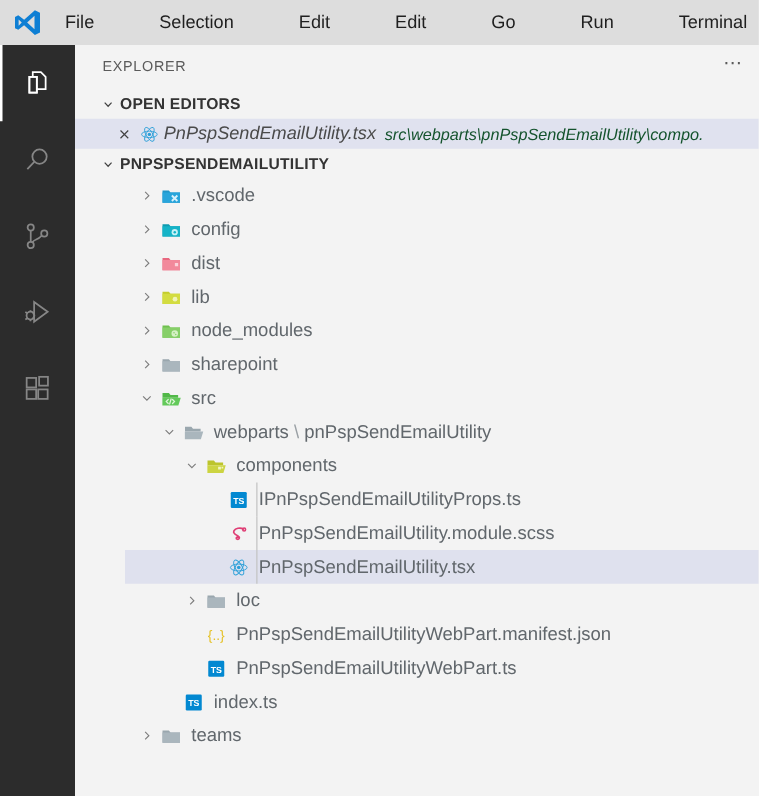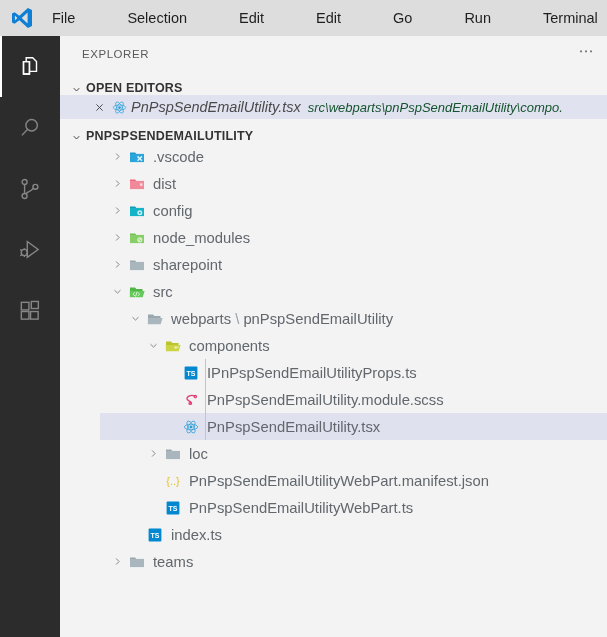--- a/index.html
+++ b/index.html
@@ -62,22 +62,22 @@
     color: #5a5a5a; text-transform: uppercase;
   }
   .sidebar-title .more {
     margin-left: auto; font-size: 15px; color: #5a5a5a;
     letter-spacing: 1.5px; cursor: pointer; line-height: 8px;
     padding-bottom: 6px;
   }
 
   
   .section-header {
-    height: 24px; display: flex; align-items: flex-end;
-    padding-left: 8px; cursor: pointer;
+    height: 24px; display: flex; align-items: center;
+    padding-left: 18px; cursor: pointer;
   }
   .section-header .chev { width: 16px; display: flex; align-items: center; justify-content: center; }
   .section-header .label {
     font-size: 12.5px; font-weight: bold; color: #333333;
     letter-spacing: .2px; text-transform: uppercase; margin-left: 2px;
   }
 
   
   .open-editor-row {
     height: 24px; display: flex; align-items: center;
@@ -243,43 +243,59 @@
       </div>
       <div class="tree-row">
         <span style="flex:0 0 8px"></span>
         <span class="twisty">
           <svg width="11" height="11" viewBox="0 0 16 16" fill="none" stroke="#7d7d7d" stroke-width="1.35">
             <path d="M6 3.6 L10.3 8 L6 12.4"></path>
           </svg>
         </span>
         <span class="file-icon">
           <svg width="16" height="16" viewBox="0 0 16 16">
-            <path d="M1 3.4 h5.1 l1.3 1.5 h7.6 v8.2 h-14 z" fill="#e8677f"></path>
-            <path d="M1 4.9 h14 v8.2 h-14 z" fill="#f2899b"></path>
-            <path d="M10.9 7.3 h2.6 v2.6 h-2.6 z" fill="#fbd3da"></path>
-          </svg>
-        </span>
-        <span class="row-label">dist</span>
-      </div>
-      <div class="tree-row">
-        <span style="flex:0 0 8px"></span>
-        <span class="twisty">
-          <svg width="11" height="11" viewBox="0 0 16 16" fill="none" stroke="#7d7d7d" stroke-width="1.35">
-            <path d="M6 3.6 L10.3 8 L6 12.4"></path>
-          </svg>
-        </span>
-        <span class="file-icon">
-          <svg width="16" height="16" viewBox="0 0 16 16">
             <path d="M1 3.4 h5.1 l1.3 1.5 h7.6 v8.2 h-14 z" fill="#0f9bb0"></path>
             <path d="M1 4.9 h14 v8.2 h-14 z" fill="#15b3c7"></path>
             <circle cx="10.8" cy="9.7" r="2.5" fill="#c8f2f7"></circle>
             <circle cx="10.8" cy="9.7" r="1" fill="#15b3c7"></circle>
           </svg>
         </span>
         <span class="row-label">config</span>
+      </div>
+      <div class="tree-row">
+        <span style="flex:0 0 8px"></span>
+        <span class="twisty">
+          <svg width="11" height="11" viewBox="0 0 16 16" fill="none" stroke="#7d7d7d" stroke-width="1.35">
+            <path d="M6 3.6 L10.3 8 L6 12.4"></path>
+          </svg>
+        </span>
+        <span class="file-icon">
+          <svg width="16" height="16" viewBox="0 0 16 16">
+            <path d="M1 3.4 h5.1 l1.3 1.5 h7.6 v8.2 h-14 z" fill="#e8677f"></path>
+            <path d="M1 4.9 h14 v8.2 h-14 z" fill="#f2899b"></path>
+            <path d="M10.9 7.3 h2.6 v2.6 h-2.6 z" fill="#fbd3da"></path>
+          </svg>
+        </span>
+        <span class="row-label">dist</span>
+      </div>
+      <div class="tree-row">
+        <span style="flex:0 0 8px"></span>
+        <span class="twisty">
+          <svg width="11" height="11" viewBox="0 0 16 16" fill="none" stroke="#7d7d7d" stroke-width="1.35">
+            <path d="M6 3.6 L10.3 8 L6 12.4"></path>
+          </svg>
+        </span>
+        <span class="file-icon">
+          <svg width="16" height="16" viewBox="0 0 16 16">
+            <path d="M1 3.4 h5.1 l1.3 1.5 h7.6 v8.2 h-14 z" fill="#c3cc2c"></path>
+            <path d="M1 4.9 h14 v8.2 h-14 z" fill="#d3dc40"></path>
+            <circle cx="11" cy="9.3" r="1.9" fill="#f0f3b8"></circle>
+          </svg>
+        </span>
+        <span class="row-label">lib</span>
       </div>
       <div class="tree-row">
         <span style="flex:0 0 8px"></span>
         <span class="twisty">
           <svg width="11" height="11" viewBox="0 0 16 16" fill="none" stroke="#7d7d7d" stroke-width="1.35">
             <path d="M6 3.6 L10.3 8 L6 12.4"></path>
           </svg>
         </span>
         <span class="file-icon">
           <svg width="16" height="16" viewBox="0 0 16 16">

